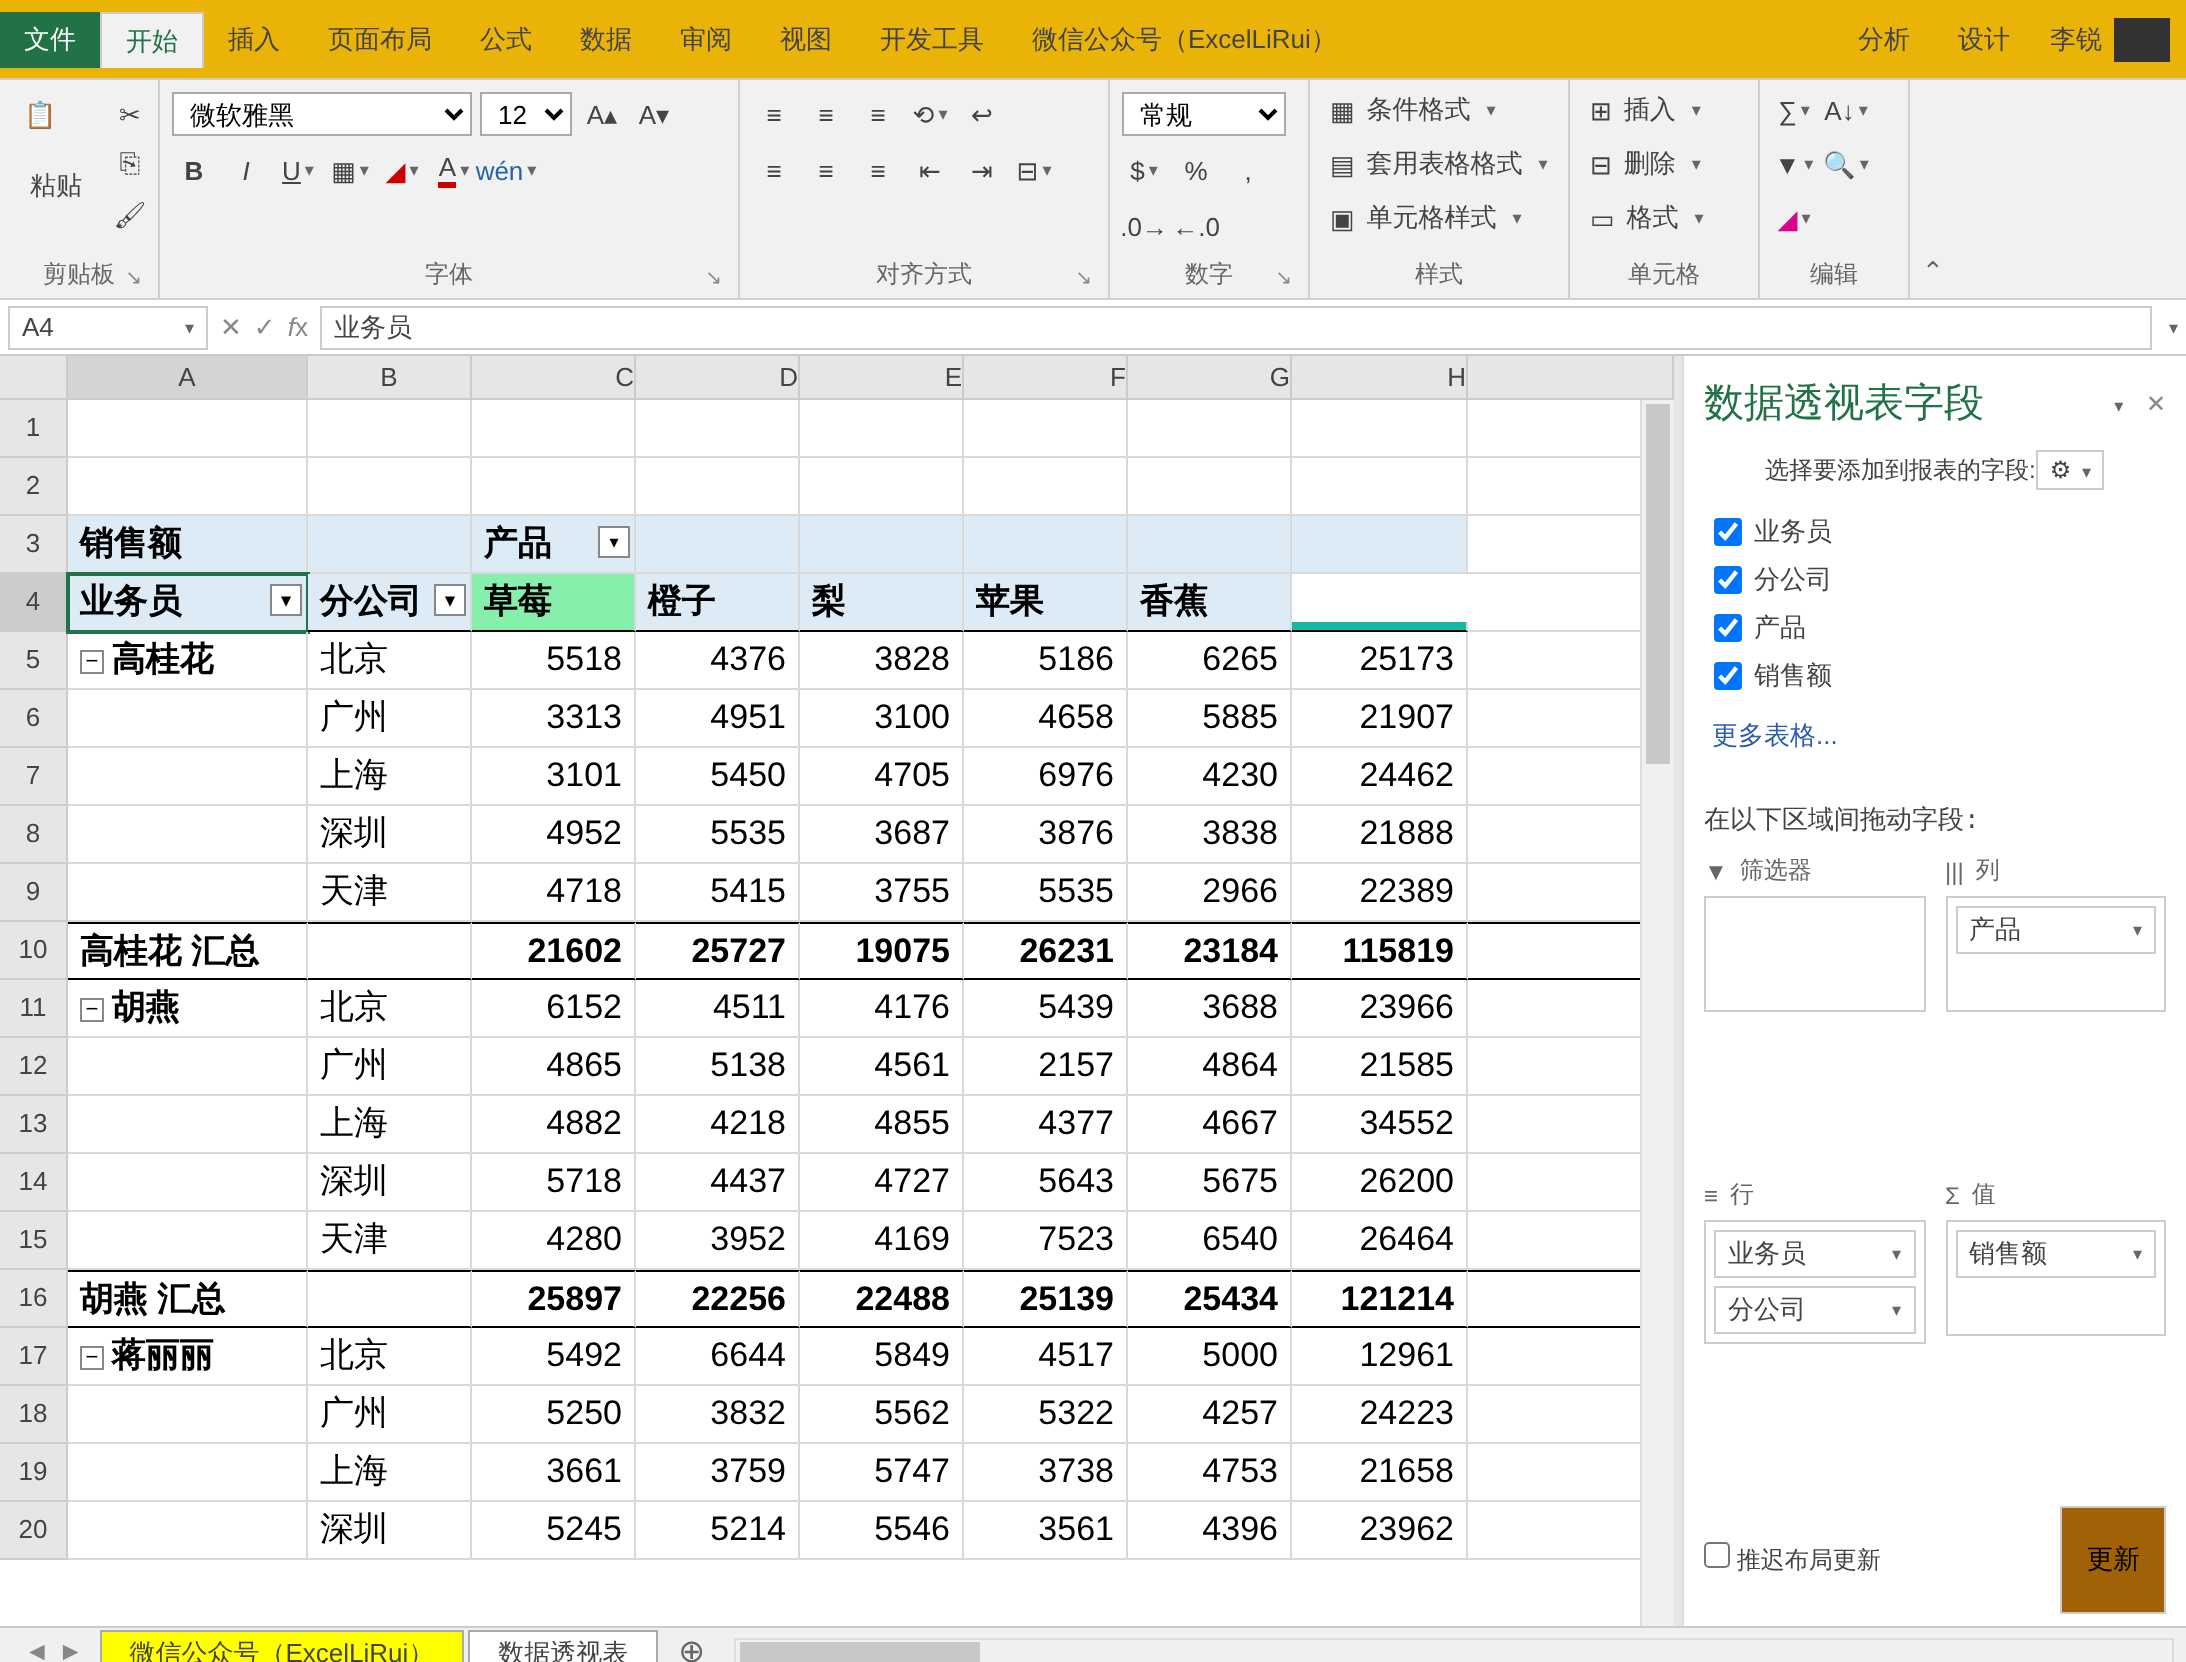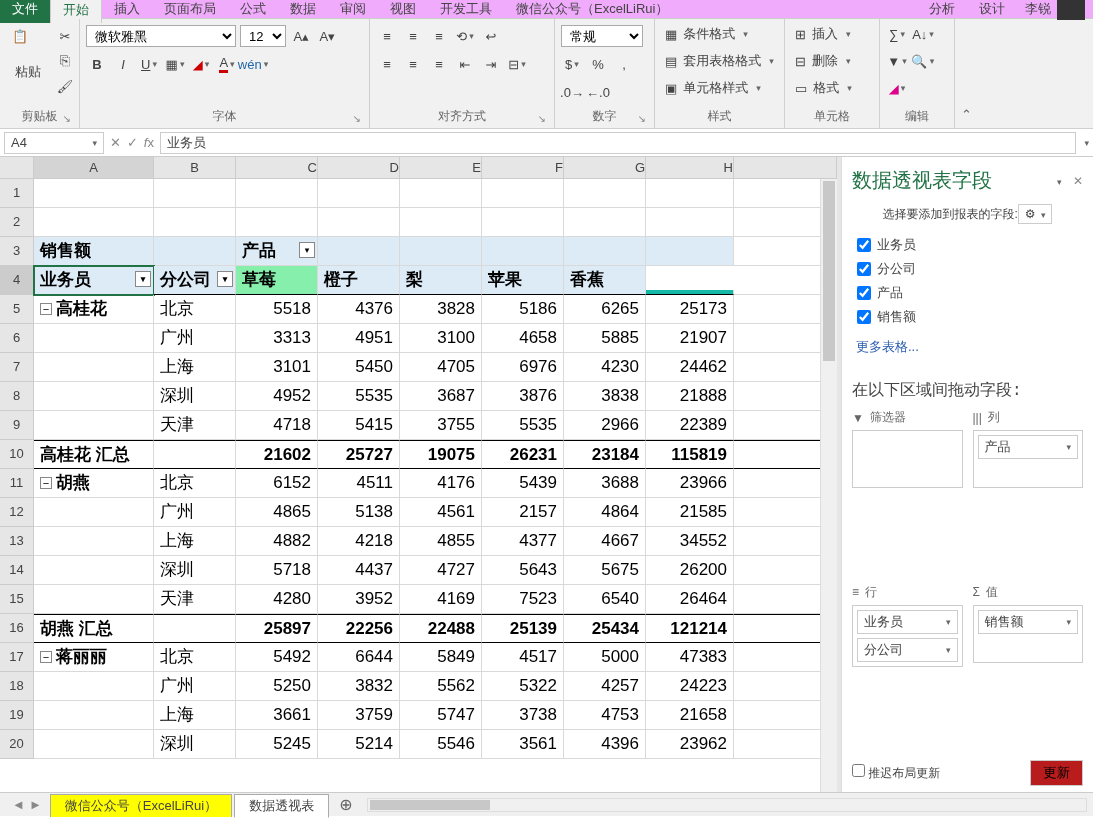--- a/index.html
+++ b/index.html
@@ -1,19 +1,19 @@
 <!DOCTYPE html>
 <html><head>
 <meta charset="utf-8">
 <style>
 * { box-sizing: border-box; margin: 0; padding: 0; font-family: "Microsoft YaHei", "微软雅黑", sans-serif; }
 body { background: #fff; width: 1093px; height: 831px; overflow: hidden; font-size: 13px; color: #444; }
 
 
-.ribbon-tabs { display: flex; align-items: center; height: 19px; background: #f0abfc; border-bottom: 1px solid #ccc; }
+.ribbon-tabs { display: flex; align-items: center; height: 40px; background: #eab308; border-bottom: 1px solid #ccc; }
 .ribbon-tab { padding: 0 12px; height: 28px; line-height: 28px; cursor: pointer; color: #444; }
 .ribbon-tab.file { background: #217346; color: #fff; }
 .ribbon-tab.active { background: #f1f1f1; border: 1px solid #ccc; border-bottom: none; color: #217346; }
 .ribbon-spacer { flex: 1; }
 .user { padding: 0 8px; display: flex; align-items: center; gap: 6px; }
 .avatar { width: 28px; height: 22px; background: #333; }
 
 
 .ribbon { display: flex; height: 110px; background: #f1f1f1; border-bottom: 1px solid #d0d0d0; }
 .group { border-right: 1px solid #d0d0d0; display: flex; flex-direction: column; padding: 2px 6px 0; }
@@ -60,28 +60,28 @@
 
 
 .pane { width: 252px; background: #fff; border-left: 1px solid #ddd; display: flex; flex-direction: column; padding: 6px 10px; }
 .pane-title { color: #217346; font-size: 20px; padding: 4px 0 10px; display:flex;align-items:center;justify-content:space-between; }
 .pane-sub { font-size: 12px; color: #444; display:flex;justify-content:center;align-items:center;margin-bottom:8px; }
 .gear { border:1px solid #ccc;padding:2px 6px;font-size:12px;cursor:pointer; }
 .field-list { border: 1px solid transparent; }
 .field { display: flex; align-items: center; gap: 6px; padding: 3px 4px; font-size: 13px; }
 .field input { width:14px;height:14px; }
 .more-tables { color:#2a5db0;font-size:13px;padding:8px 4px;cursor:pointer; }
-.pane-mid { font-size:16px;color:#444;margin:16px 0 8px;font-family:Liberation Mono, monospace; }
+.pane-mid { font-size:13px;color:#444;margin:16px 0 8px;font-family:Liberation Mono, monospace; }
 .drop-areas { display:grid;grid-template-columns:1fr 1fr;grid-template-rows:auto auto;gap:10px;flex:1; }
 .drop { display:flex;flex-direction:column; }
 .drop-label { font-size:12px;color:#666;display:flex;align-items:center;gap:6px;margin-bottom:4px; }
 .drop-box { border:1px solid #ccc;min-height:58px;background:#fff;padding:4px;display:flex;flex-direction:column;gap:4px; }
 .drop-item { border:1px solid #ccc;background:#fff;padding:2px 6px;font-size:13px;display:flex;justify-content:space-between;align-items:center;cursor:grab; }
 .pane-footer { display:flex;align-items:center;justify-content:space-between;padding-top:8px;font-size:12px; }
-.upd-btn { border:1px solid #ccc;background:#b91c1c;padding:3px 12px;cursor:pointer; }
+.upd-btn { border:1px solid #ccc;background:#a16207;padding:17px 12px;cursor:pointer; }
 
 
 .sheet-bar { height: 24px; display: flex; align-items: center; background: #f0f0f0; border-top: 1px solid #ccc; padding: 0 6px; gap: 2px; }
 .nav-arrows { display:flex;gap:4px;color:#888;padding:0 6px; }
 .sheet-tab { padding: 2px 14px; border: 1px solid #aaa; border-bottom: none; font-size: 13px; cursor: pointer; position:relative;top:1px; }
 .sheet-tab.yellow { background: #ffff00; }
 .sheet-tab.active { background: #fff; border-bottom: 1px solid #fff; }
 .new-sheet { margin-left:8px;color:#666;cursor:pointer;font-size:16px; }
 .hscroll { flex:1;margin-left:12px;height:14px;background:#f0f0f0;border:1px solid #ddd;position:relative; }
 .hscroll .thumb { position:absolute;left:2px;top:1px;height:10px;width:120px;background:#c8c8c8; }
@@ -486,21 +486,21 @@
         </div>
         <div class="gr">
           <div class="rh">17</div>
           <div class="cell cA"><span class="expand-btn">−</span><b>蒋丽丽</b></div>
           <div class="cell cB">北京</div>
           <div class="cell cC">5492</div>
           <div class="cell cD">6644</div>
           <div class="cell cE">5849</div>
           <div class="cell cF">4517</div>
           <div class="cell cG">5000</div>
-          <div class="cell cH">47383</div>
+          <div class="cell cH">12961</div>
           <div class="cell" style="flex: 1 1 0%;"></div>
         </div>
         <div class="gr">
           <div class="rh">18</div>
           <div class="cell cA"></div>
           <div class="cell cB">广州</div>
           <div class="cell cC">5250</div>
           <div class="cell cD">3832</div>
           <div class="cell cE">5562</div>
           <div class="cell cF">5322</div>

